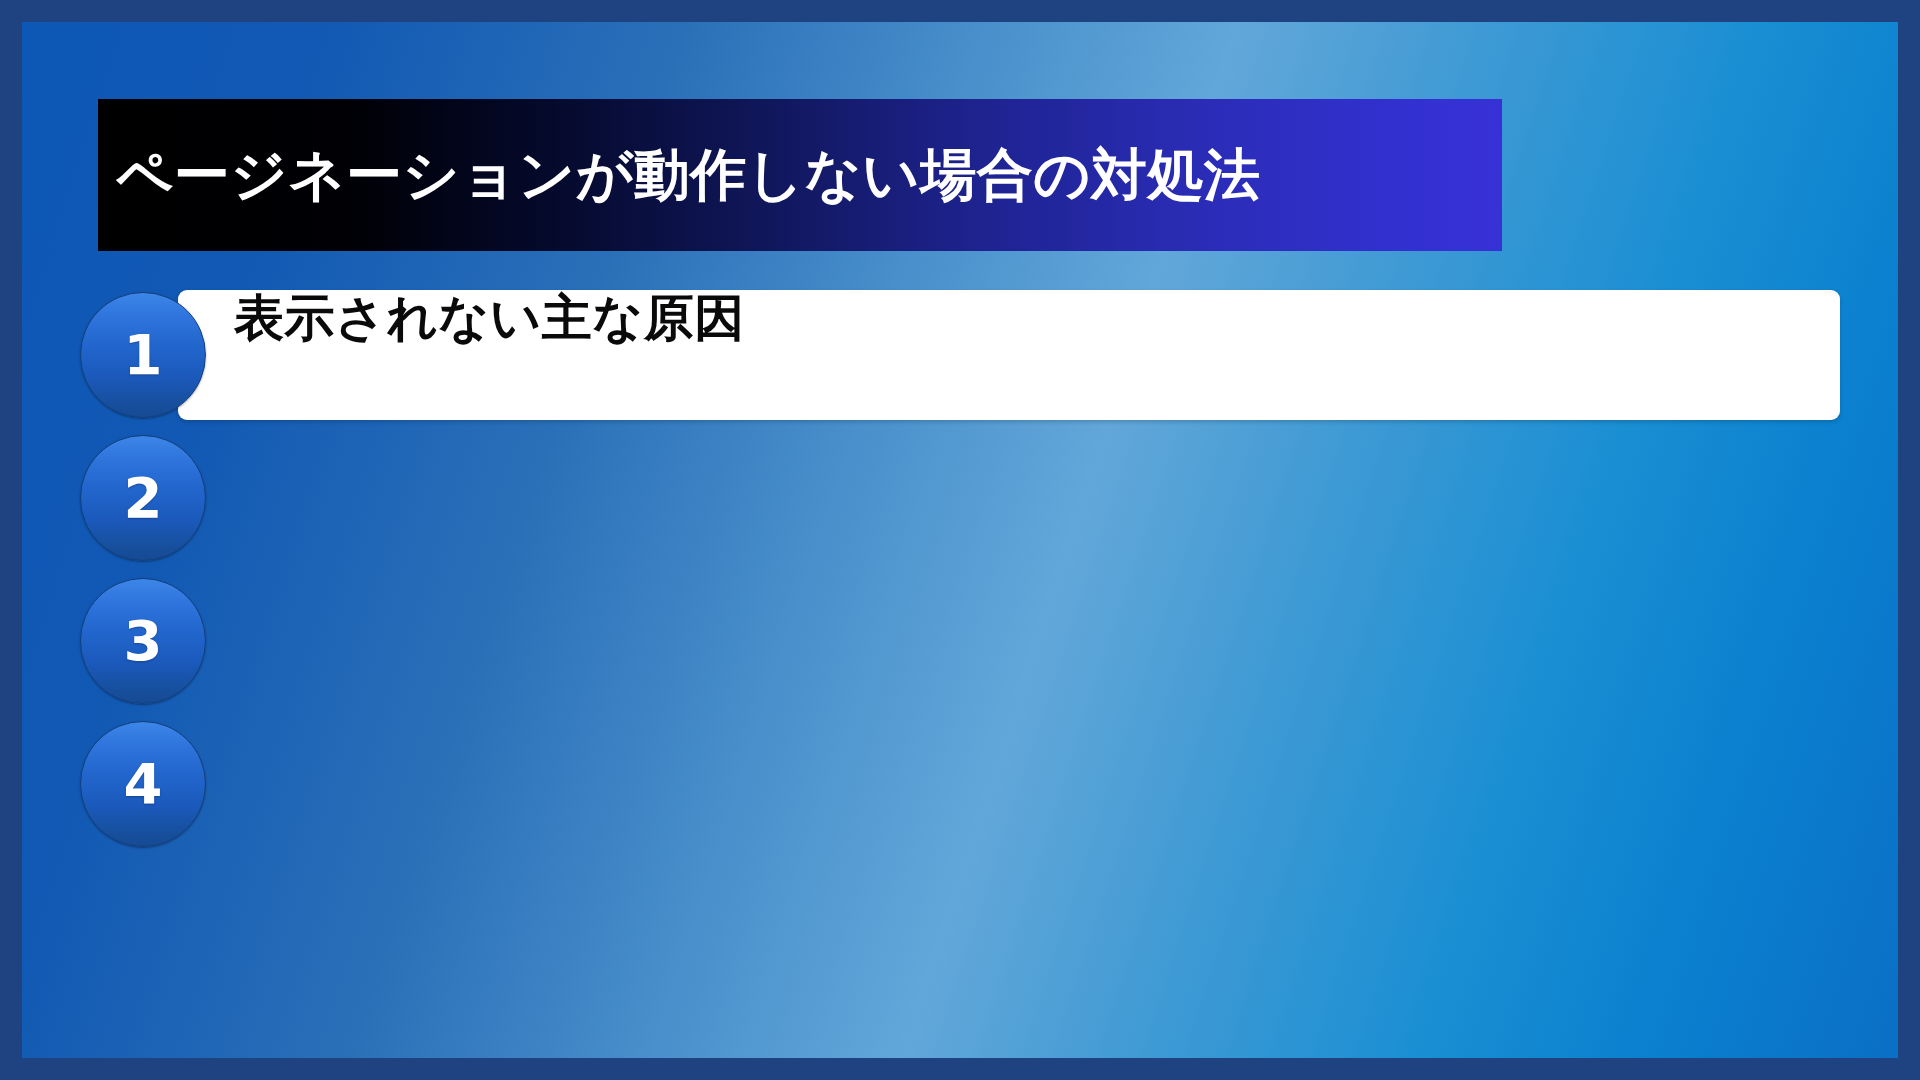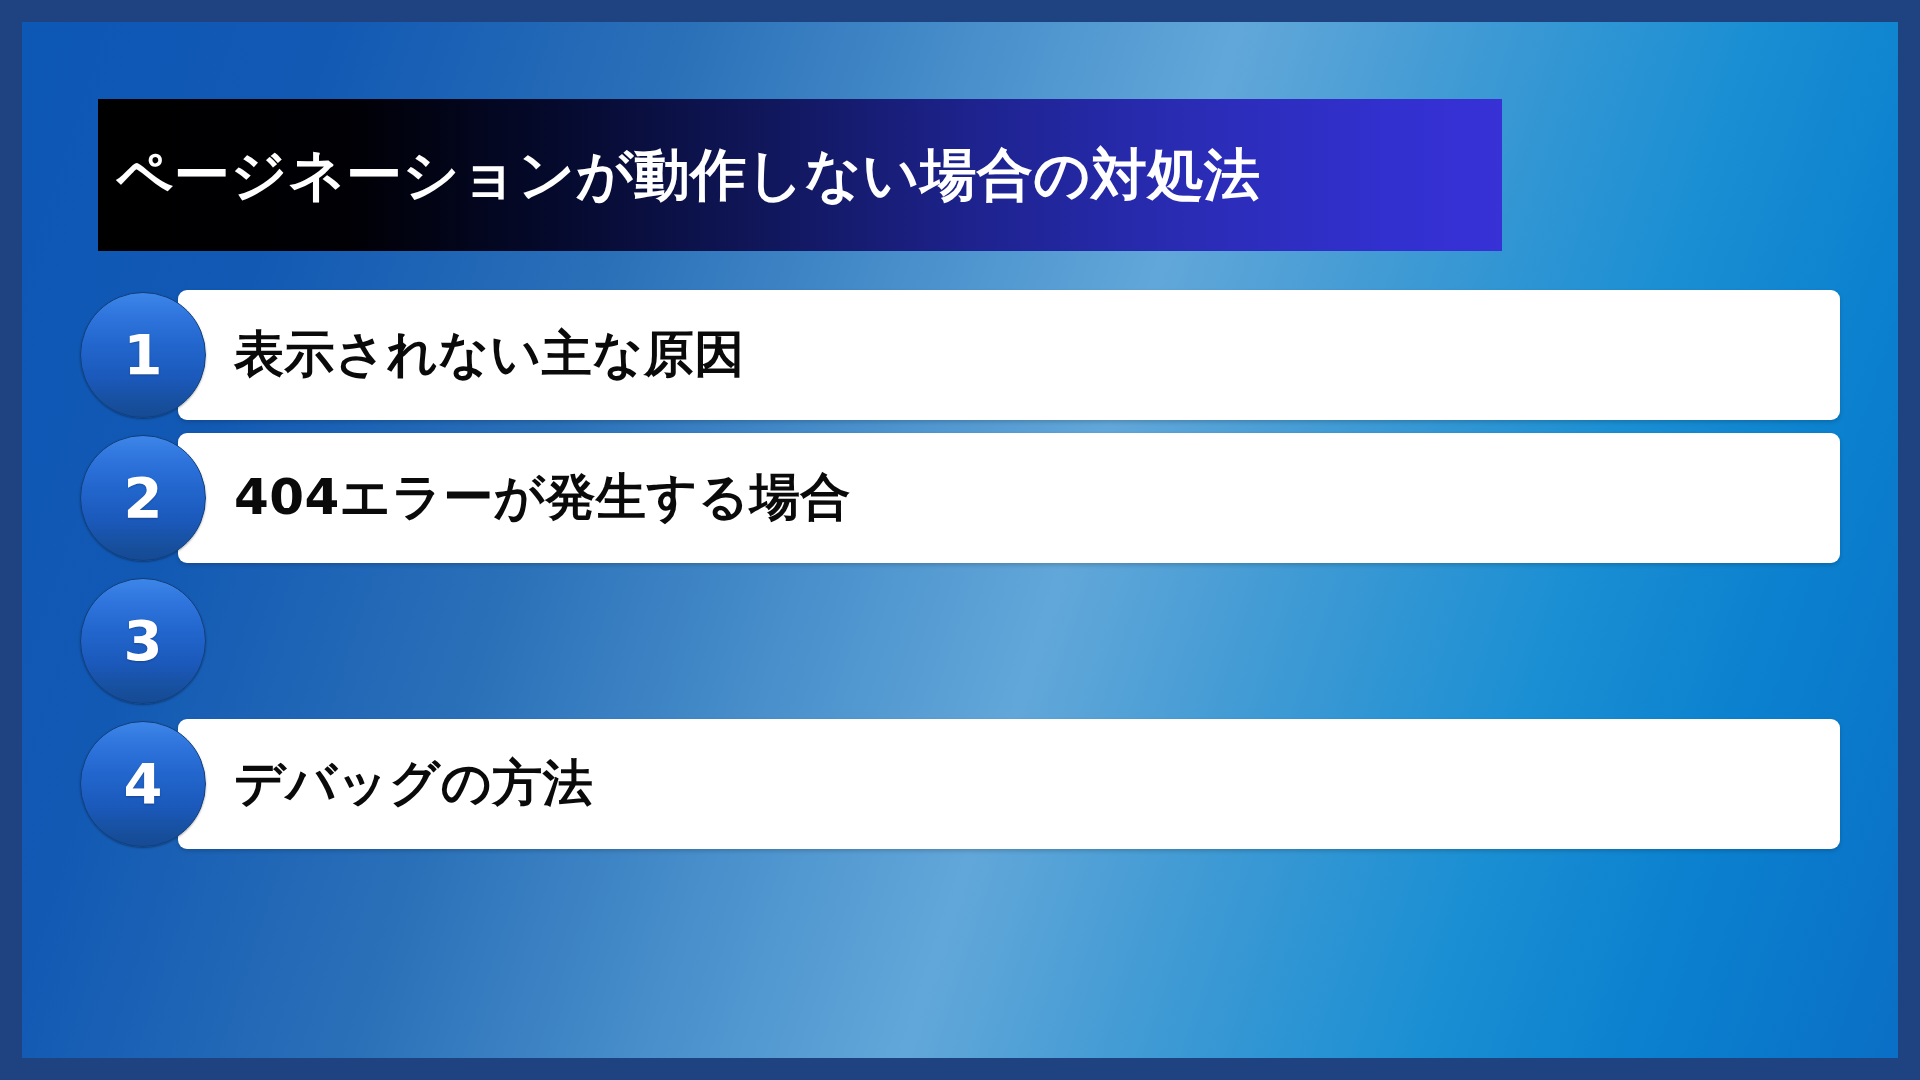--- a/index.html
+++ b/index.html
@@ -119,21 +119,21 @@
   .card {
     position: relative;
     z-index: 1;
     margin-left: -28px;
     flex: 1 1 auto;
     height: 130px;
     background: #ffffff;
     border-radius: 9px;
     box-shadow: 0 2px 4px rgba(0,0,0,0.18);
     display: flex;
-    align-items: center;
+    align-items: flex-start;
   }
 
   .card-text {
     margin-left: 56px;
     color: #0a0a0a;
     font-size: 50px;
     font-weight: 700;
     letter-spacing: 0.5px;
     white-space: nowrap;
     line-height: 1.15;
@@ -157,35 +157,29 @@
         </div>
         <div class="card">
           <span class="card-text">表示されない主な原因</span>
         </div>
       </div>
 
       <div class="row">
         <div class="badge">
           <span class="badge-number">2</span>
         </div>
-        <div class="card">
-          <span class="card-text">404エラーが発生する場合</span>
-        </div>
       </div>
 
       <div class="row">
         <div class="badge">
           <span class="badge-number">3</span>
         </div>
       </div>
 
       <div class="row">
         <div class="badge">
           <span class="badge-number">4</span>
         </div>
-        <div class="card">
-          <span class="card-text">デバッグの方法</span>
-        </div>
       </div>
 
     </div>
   </div>
 </div>
 
 </body></html>

